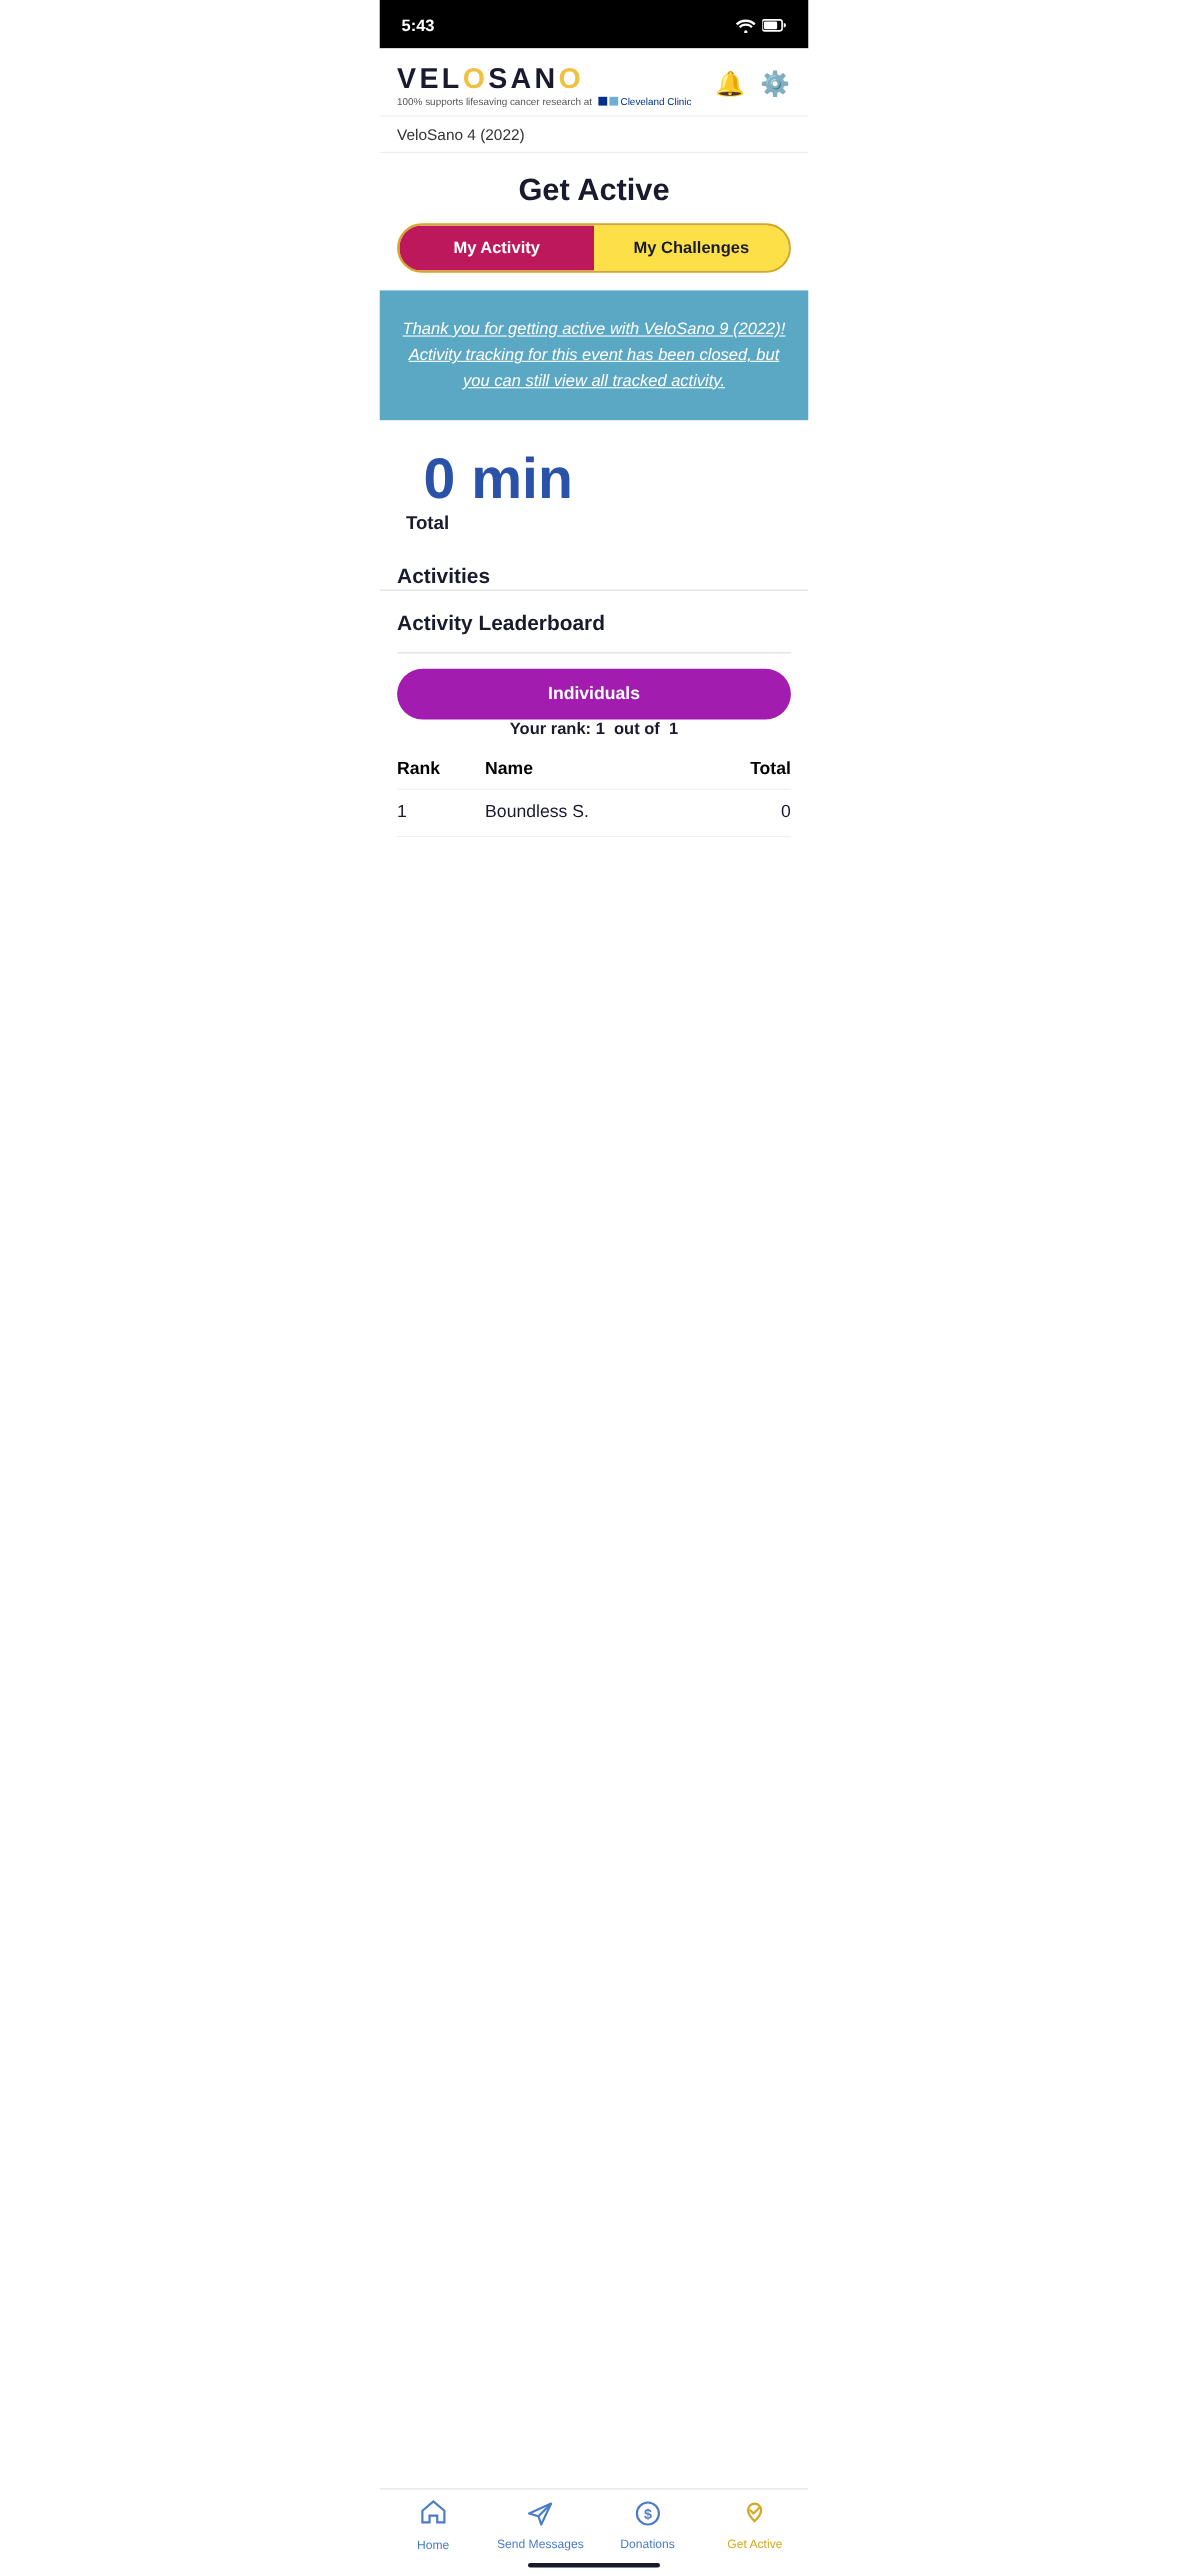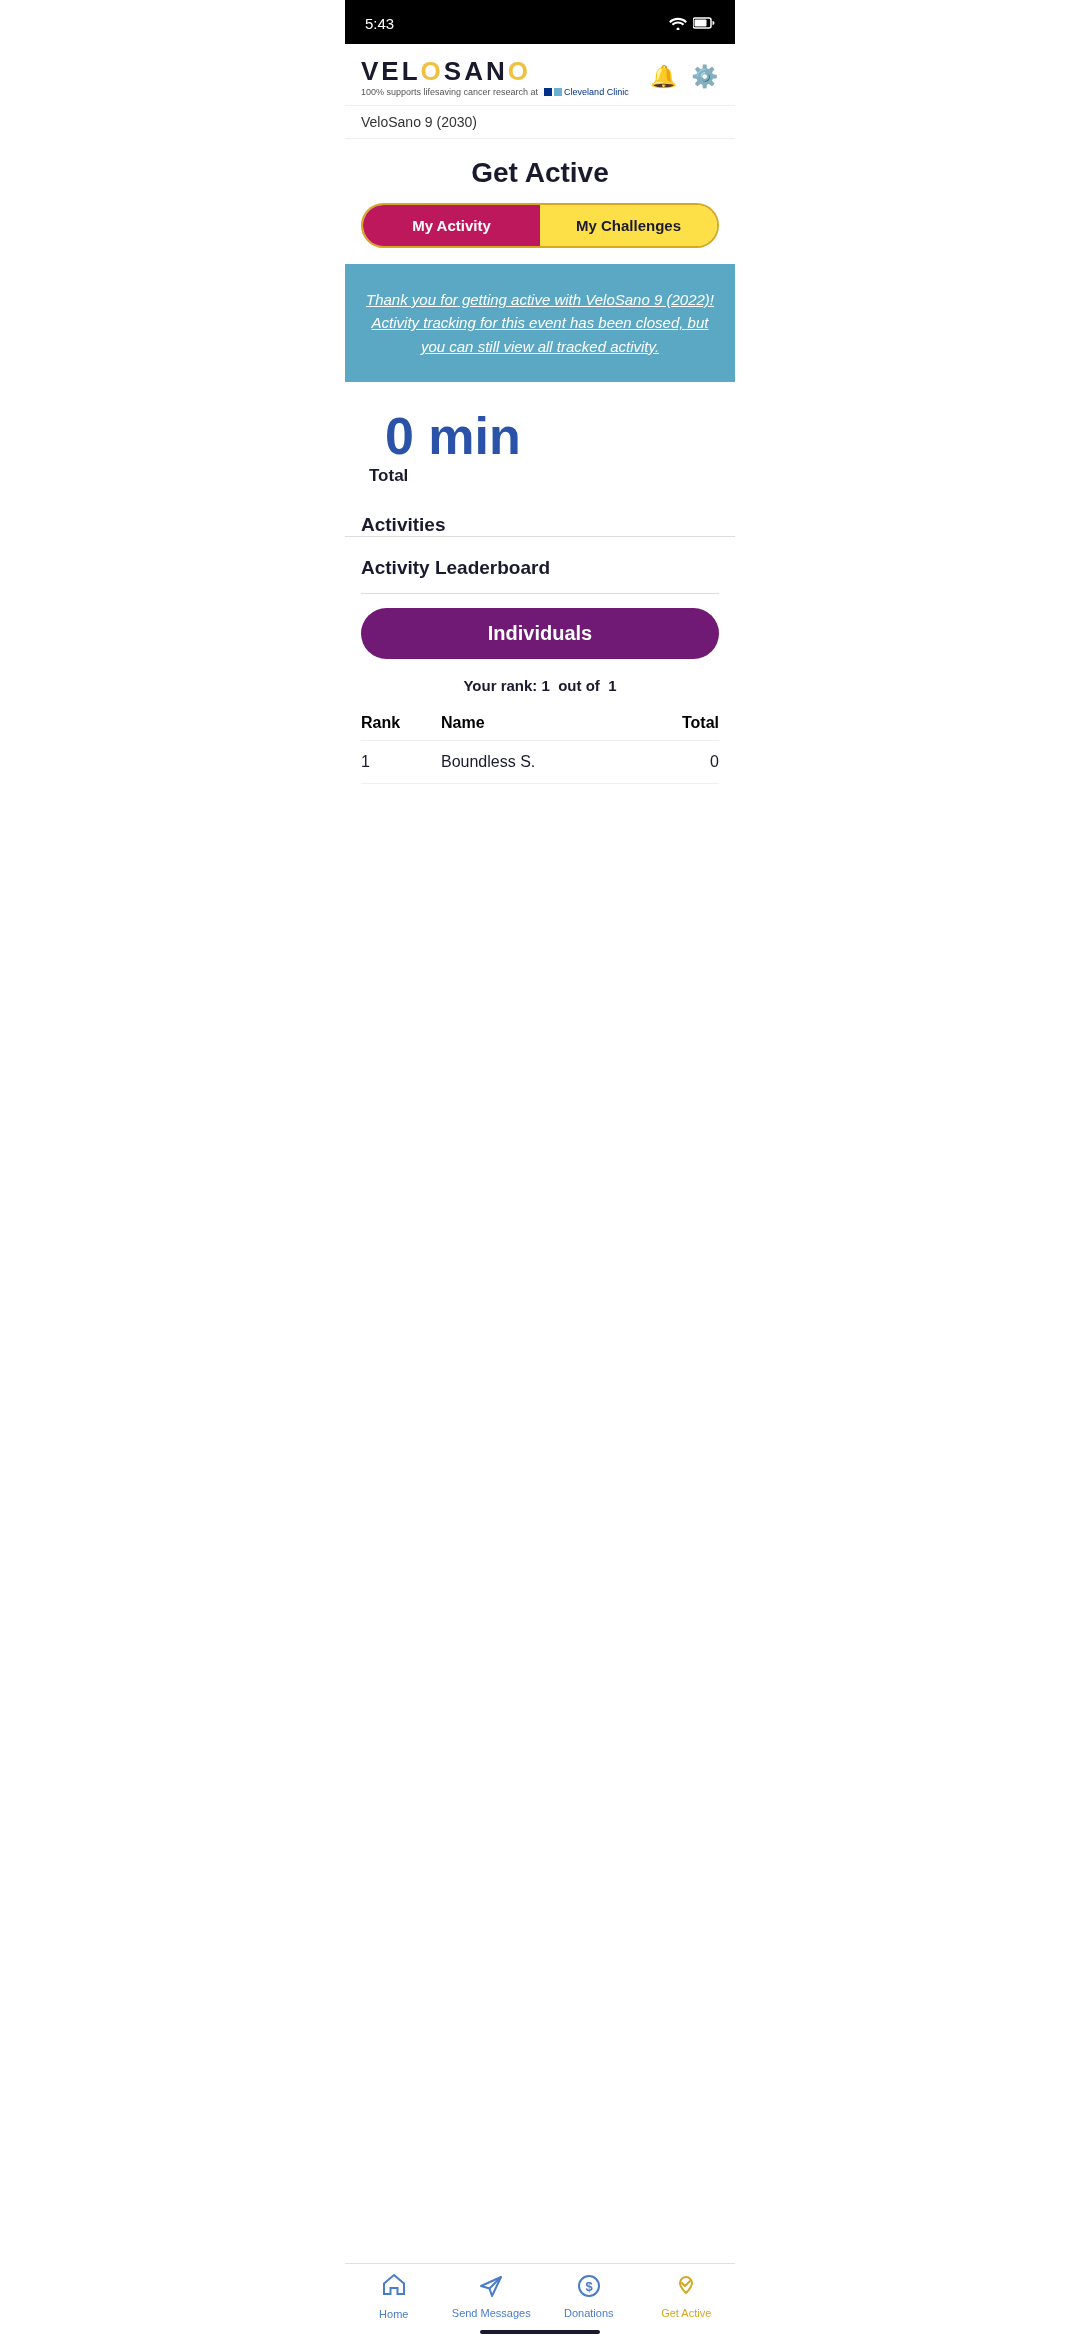--- a/index.html
+++ b/index.html
@@ -19,21 +19,21 @@
       background: #000;
       color: #fff;
       display: flex;
       justify-content: space-between;
       align-items: center;
       padding: 10px 20px 8px;
       height: 44px;
     }
     .status-time {
       font-size: 15px;
-      font-weight: 400;
+      font-weight: 700;
     }
     .status-icons {
       display: flex;
       align-items: center;
       gap: 6px;
     }
 
     
     .header {
       background: #fff;
@@ -179,30 +179,29 @@
       margin-bottom: 14px;
     }
     .leaderboard-border {
       border-bottom: 1px solid #ddd;
       margin-bottom: 14px;
     }
 
     .individuals-btn {
       display: block;
       width: 100%;
-      background: #701a75;
+      background: #a21caf;
       color: #fff;
       border: none;
       border-radius: 28px;
       padding: 14px;
-      font-size: 20px;
+      font-size: 16px;
       font-weight: 600;
       text-align: center;
       cursor: pointer;
-      margin-bottom: 18px;
     }
 
     .rank-info {
       text-align: center;
       font-size: 15px;
       font-weight: 600;
       color: #1a1a2e;
       margin-bottom: 20px;
     }
     .rank-number {
@@ -312,21 +311,21 @@
         <span style="font-size:9px;color:#003087;">Cleveland Clinic</span>
       </span>
     </div>
   </div>
   <div class="header-icons">
     <span class="header-icon">🔔</span>
     <span class="header-icon">⚙️</span>
   </div>
 </div>
 
-<div class="event-name">VeloSano 9 (2030)</div>
+<div class="event-name">VeloSano 4 (2022)</div>
 
 <div class="main-content">
 
   <h1 class="page-title">Get Active</h1>
 
   <div class="tab-bar">
     <button class="tab-btn active">My Activity</button>
     <button class="tab-btn inactive">My Challenges</button>
   </div>
 

